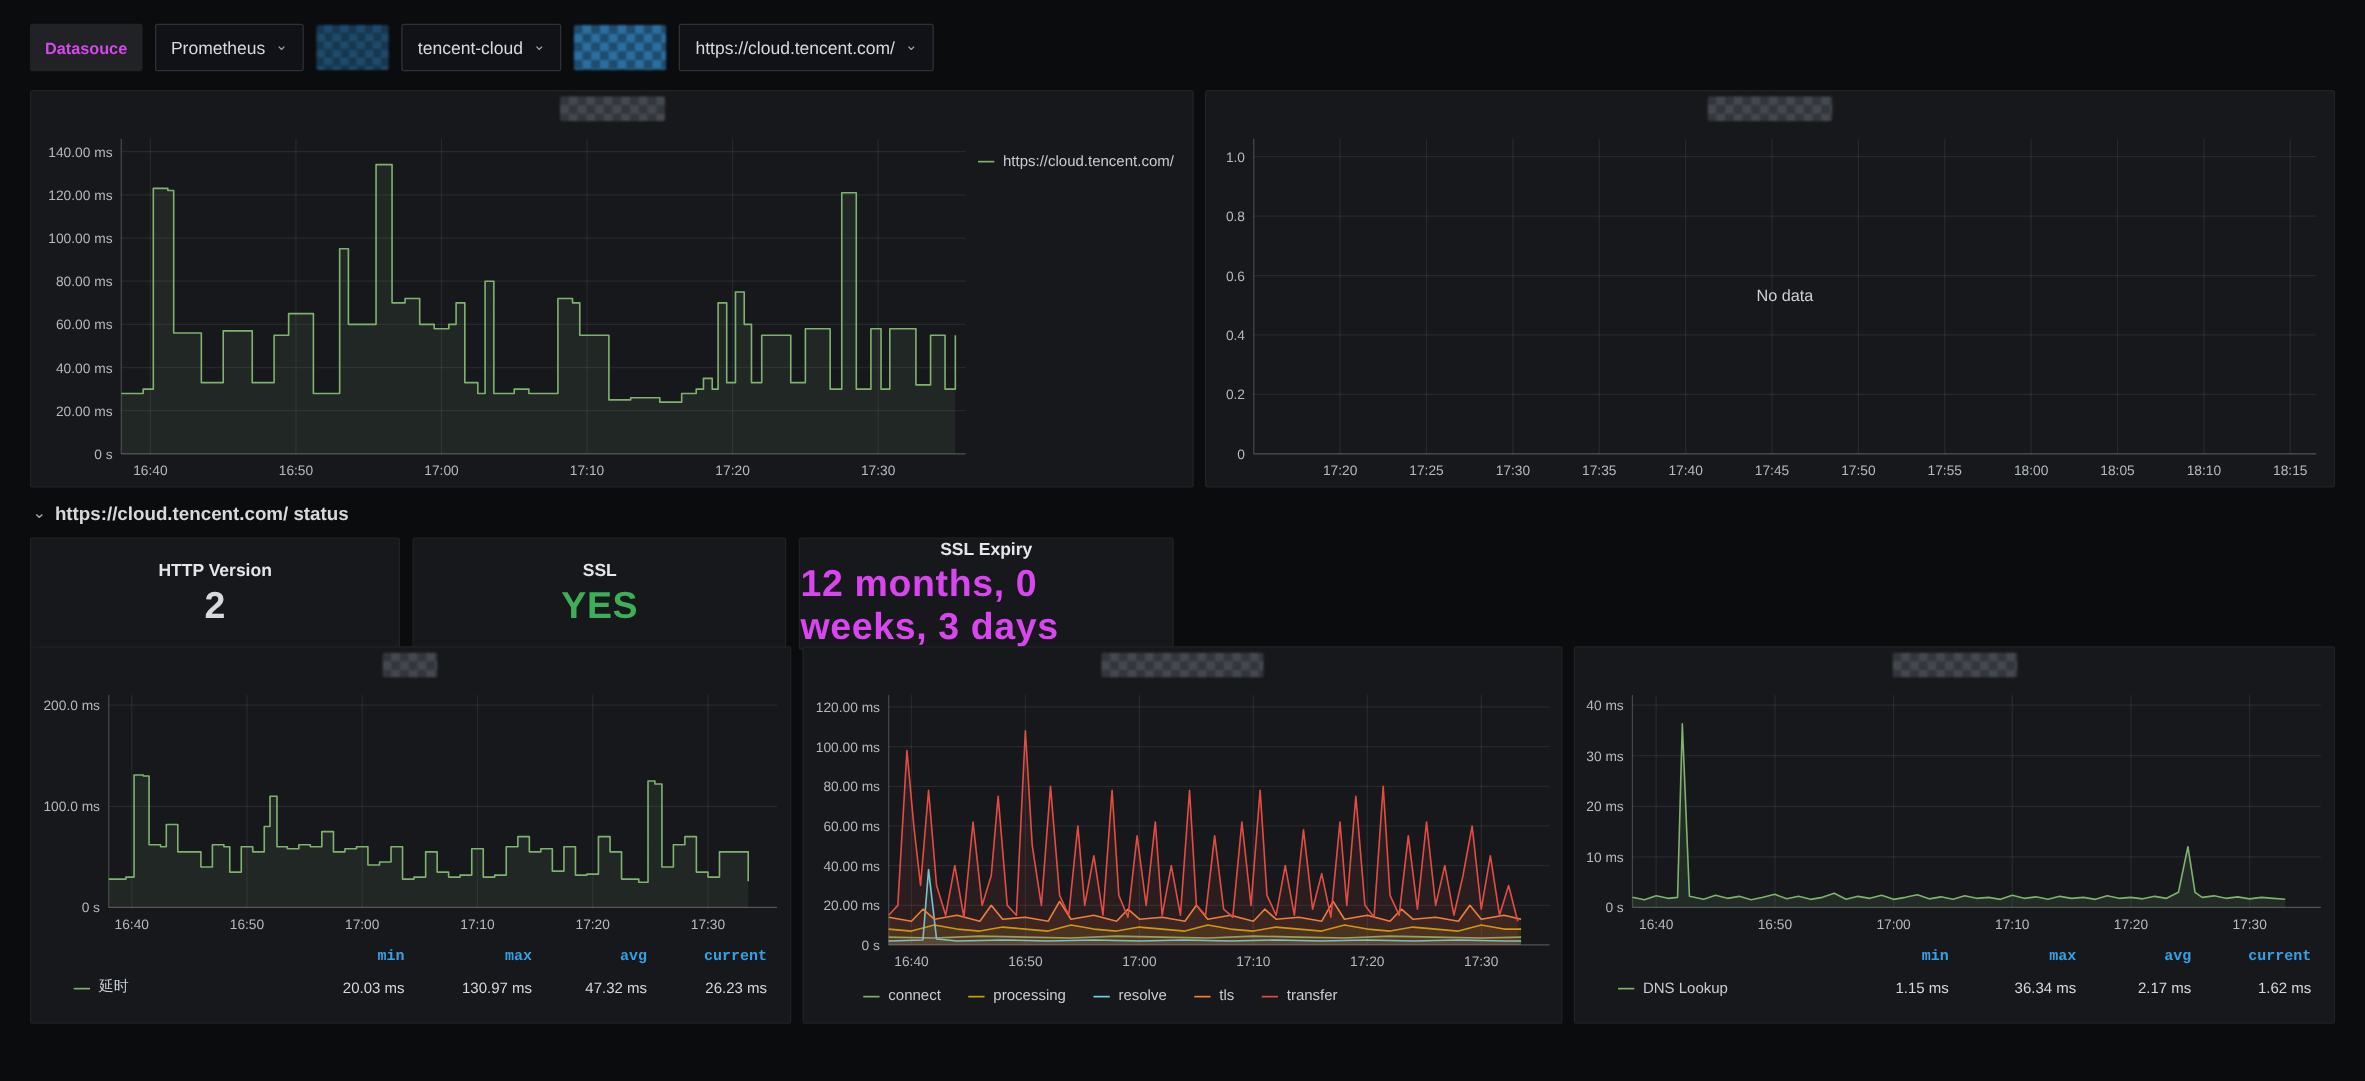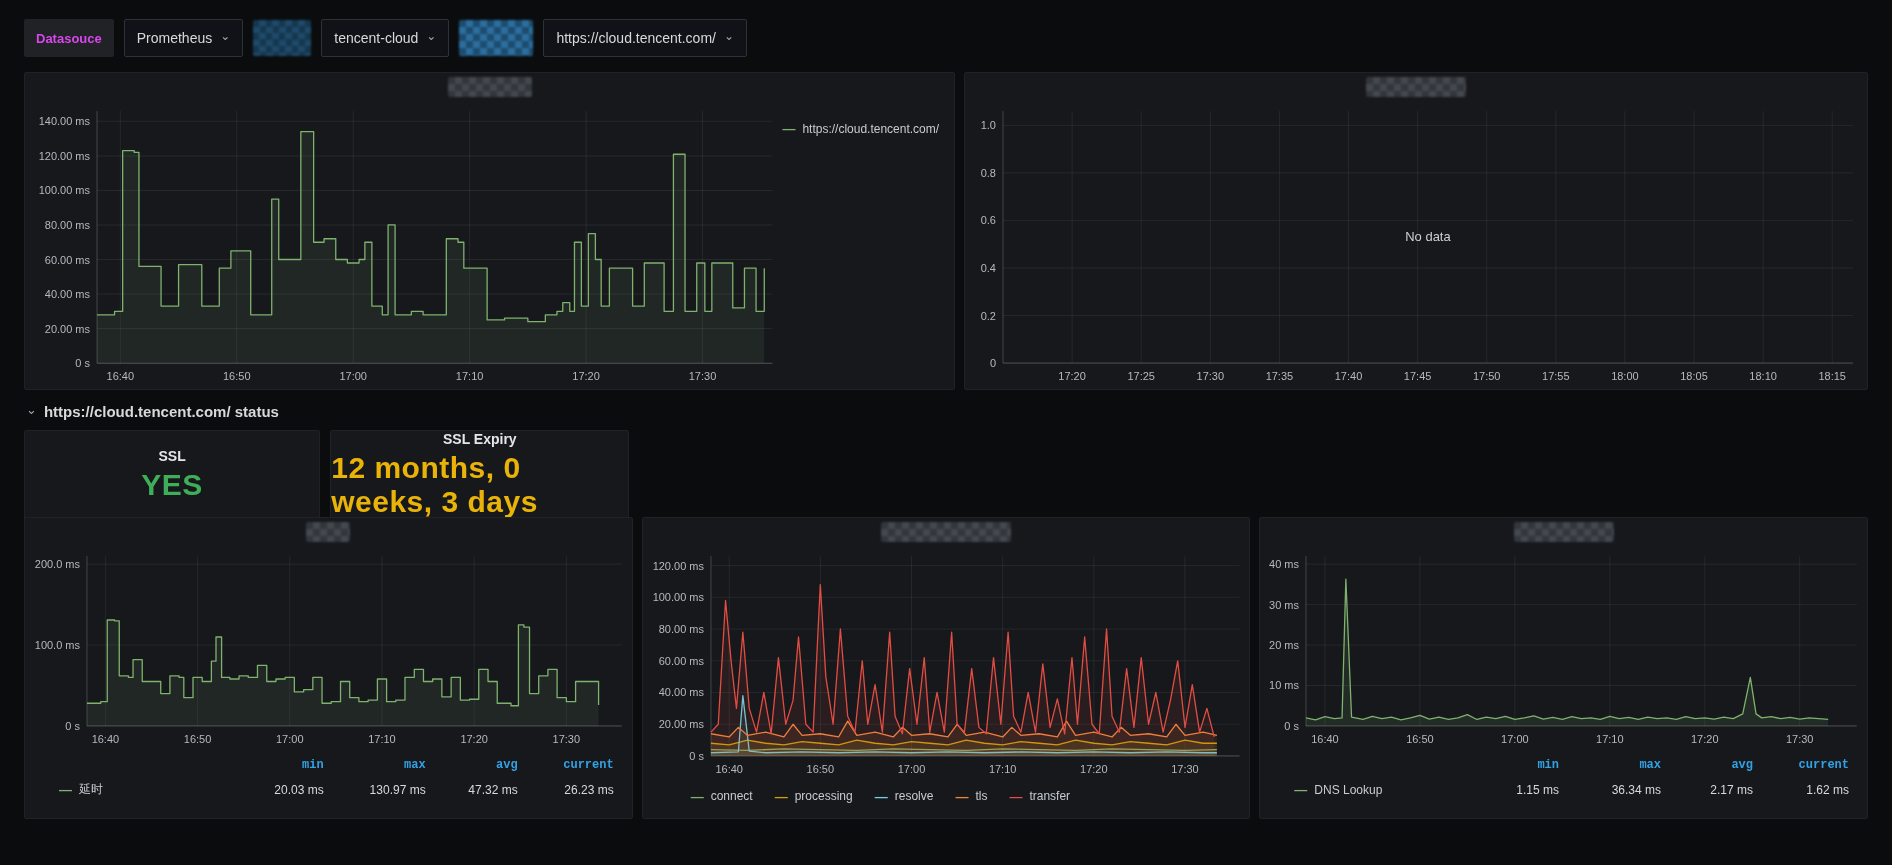--- a/index.html
+++ b/index.html
@@ -178,26 +178,30 @@
     </div>
   </div>
 
   <div class="row-header">
     <span class="chev">⌄</span>
     <span>https://cloud.tencent.com/ status</span>
   </div>
 
   <div class="stat-row">
     <div class="panel stat">
+      <div class="s-title">HTTP Version</div>
+      <div class="s-value">2</div>
+    </div>
+    <div class="panel stat">
       <div class="s-title">SSL</div>
       <div class="s-value" style="color: rgb(63, 174, 88);">YES</div>
     </div>
     <div class="panel stat">
       <div class="s-title">SSL Expiry</div>
-      <div class="s-value" style="color: #eab308;">12 months, 0 weeks, 3 days</div>
+      <div class="s-value" style="color: #d946ef;">12 months, 0 weeks, 3 days</div>
     </div>
   </div>
 
   <div class="brow">
 
     <div class="panel">
       <div class="panel-title">
           <div class="mosaic t-mosaic w44"></div>
         </div>
       <svg class="chart chart-side" viewBox="0 0 607 202">

